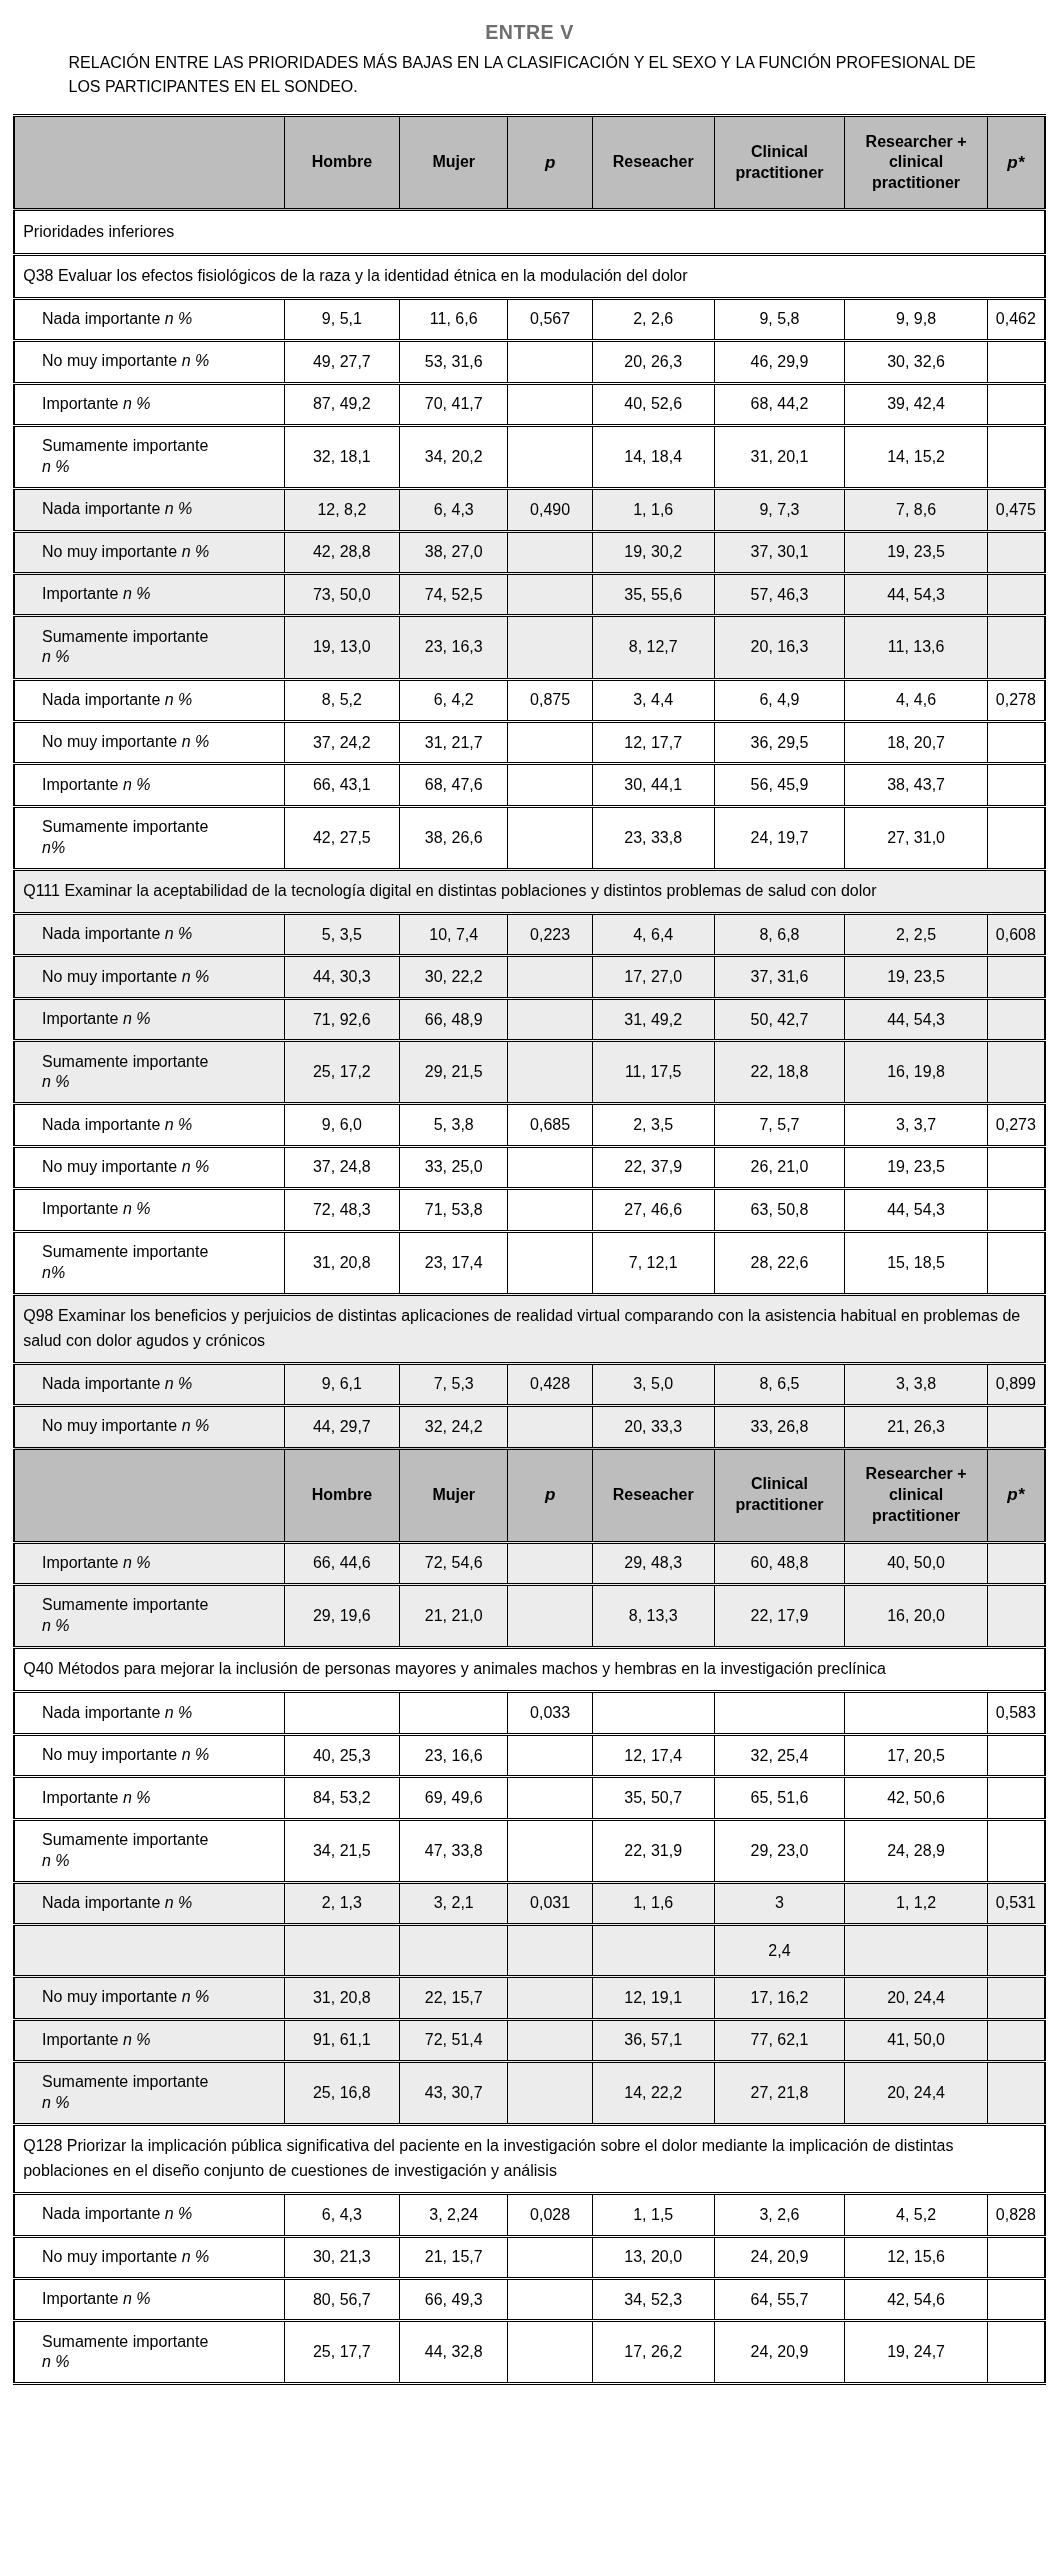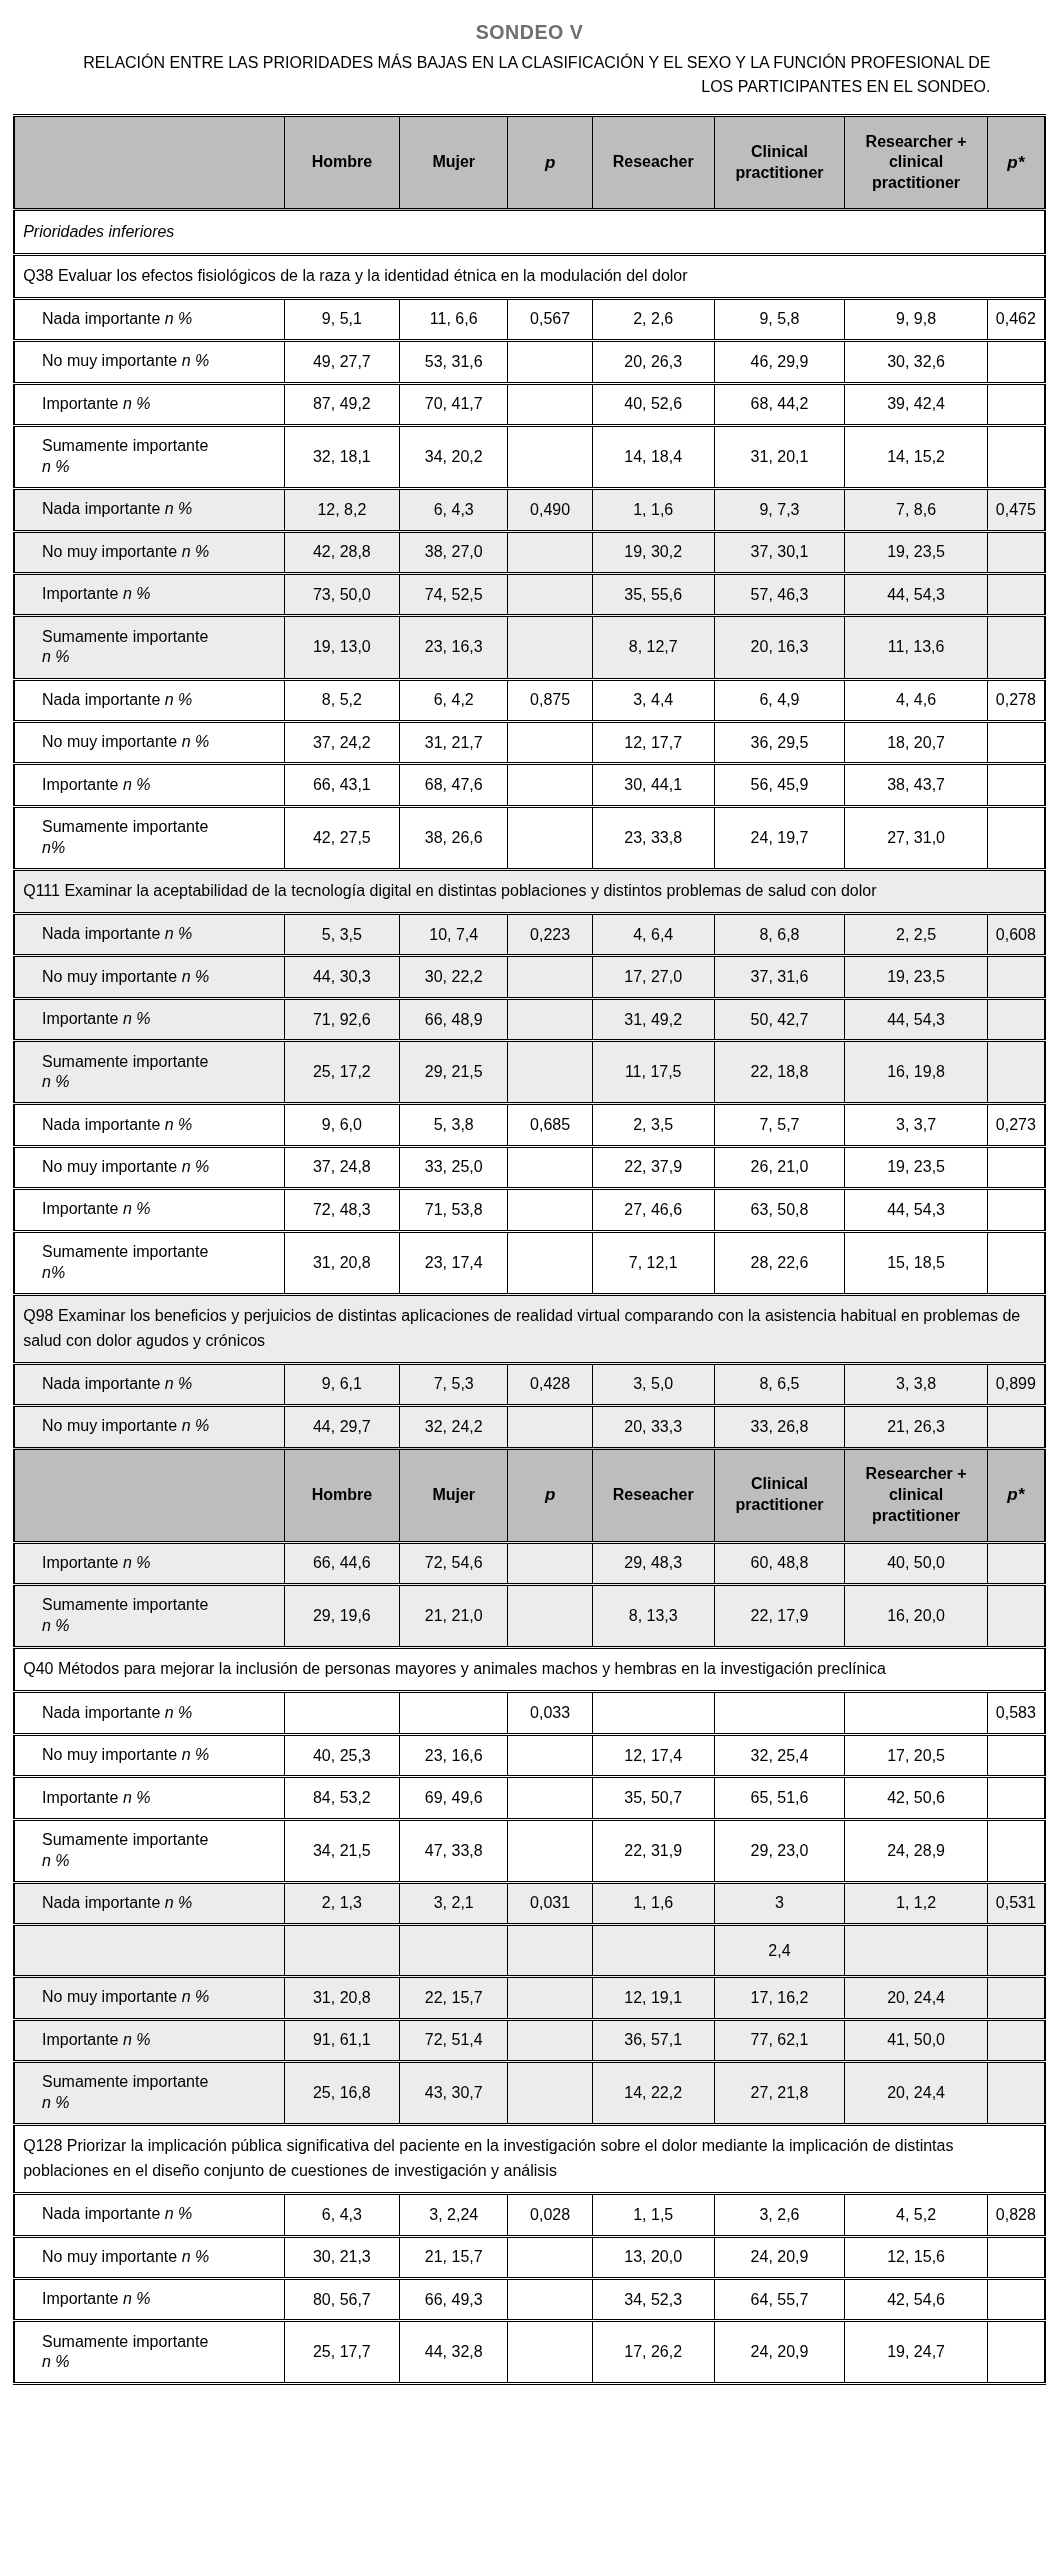--- a/index.html
+++ b/index.html
@@ -1,38 +1,38 @@
 <!DOCTYPE html>
 <html style="font-size:8.2px"><head>
 <meta charset="utf-8">
 <style>
   html,body{margin:0;padding:0;background:#ffffff;}
   body{width:1059px;font-family:"Liberation Sans","DejaVu Sans",sans-serif;color:#000;}
   .page{padding:17.5px 0 20.6px 0;}
   .title{ text-align:center;color:#6e6e6e;font-size:19.6px;font-weight:bold;letter-spacing:0.5px;margin:3.1px 0 7.2px 0;}
-  .subtitle{text-align:right;color:#000;font-size:16px;line-height:1.5;width:922px;margin:0 auto 15.5px auto;font-weight:400;}
+  .subtitle{text-align:left;color:#000;font-size:16px;line-height:1.5;width:922px;margin:0 auto 15.5px auto;font-weight:400;}
   table.results{width:1033px;margin:0 auto;border-collapse:collapse;table-layout:fixed;border:2.6px solid #000;}
   th,td{border-left:1.5px solid #000;border-right:1.5px solid #000;border-top:3.1px double #000;border-bottom:3.1px double #000;vertical-align:middle;}
   th{background:#bdbdbd;font-weight:bold;font-size:16px;line-height:1.3;text-align:center;padding:14.4px 3.1px;}
   th.ital{font-style:italic;font-weight:bold;font-size:17px;}
   td.qtitle{text-align:left;font-size:16px;line-height:1.55;padding:8.2px 7.2px 8.2px 8.2px;}
-  td.qtitle.ital{font-style:italic;}
+  td.qtitle.ital{}
   td.label-cell{text-align:left;font-size:16px;line-height:1.3;padding:9.3px 4.1px 9.3px 27px;}
   td.num{text-align:center;font-size:16px;padding:9.3px 2.1px;}
   .bg-white td{background:#ffffff;}
   .bg-gray td{background:#ececec;}
   .unit{font-style:italic;}
   .stack .unit{display:block;}
   tr.splitrow td{padding-top:15.5px;padding-bottom:15.5px;text-align:center;}
 </style>
 </head>
 <body>
 
 <div class="page">
-  <div class="title">SONDEO V</div>
+  <div class="title">ENTRE V</div>
   <div class="subtitle">RELACIÓN ENTRE LAS PRIORIDADES MÁS BAJAS EN LA CLASIFICACIÓN Y EL SEXO Y LA FUNCIÓN PROFESIONAL DE LOS PARTICIPANTES EN EL SONDEO.</div>
 
   <table class="results">
     <colgroup>
       <col style="width:26.2%">
         <col style="width:11.2%">
         <col style="width:10.5%">
         <col style="width:8.2%">
       <col style="width:11.8%">
         <col style="width:12.7%">

